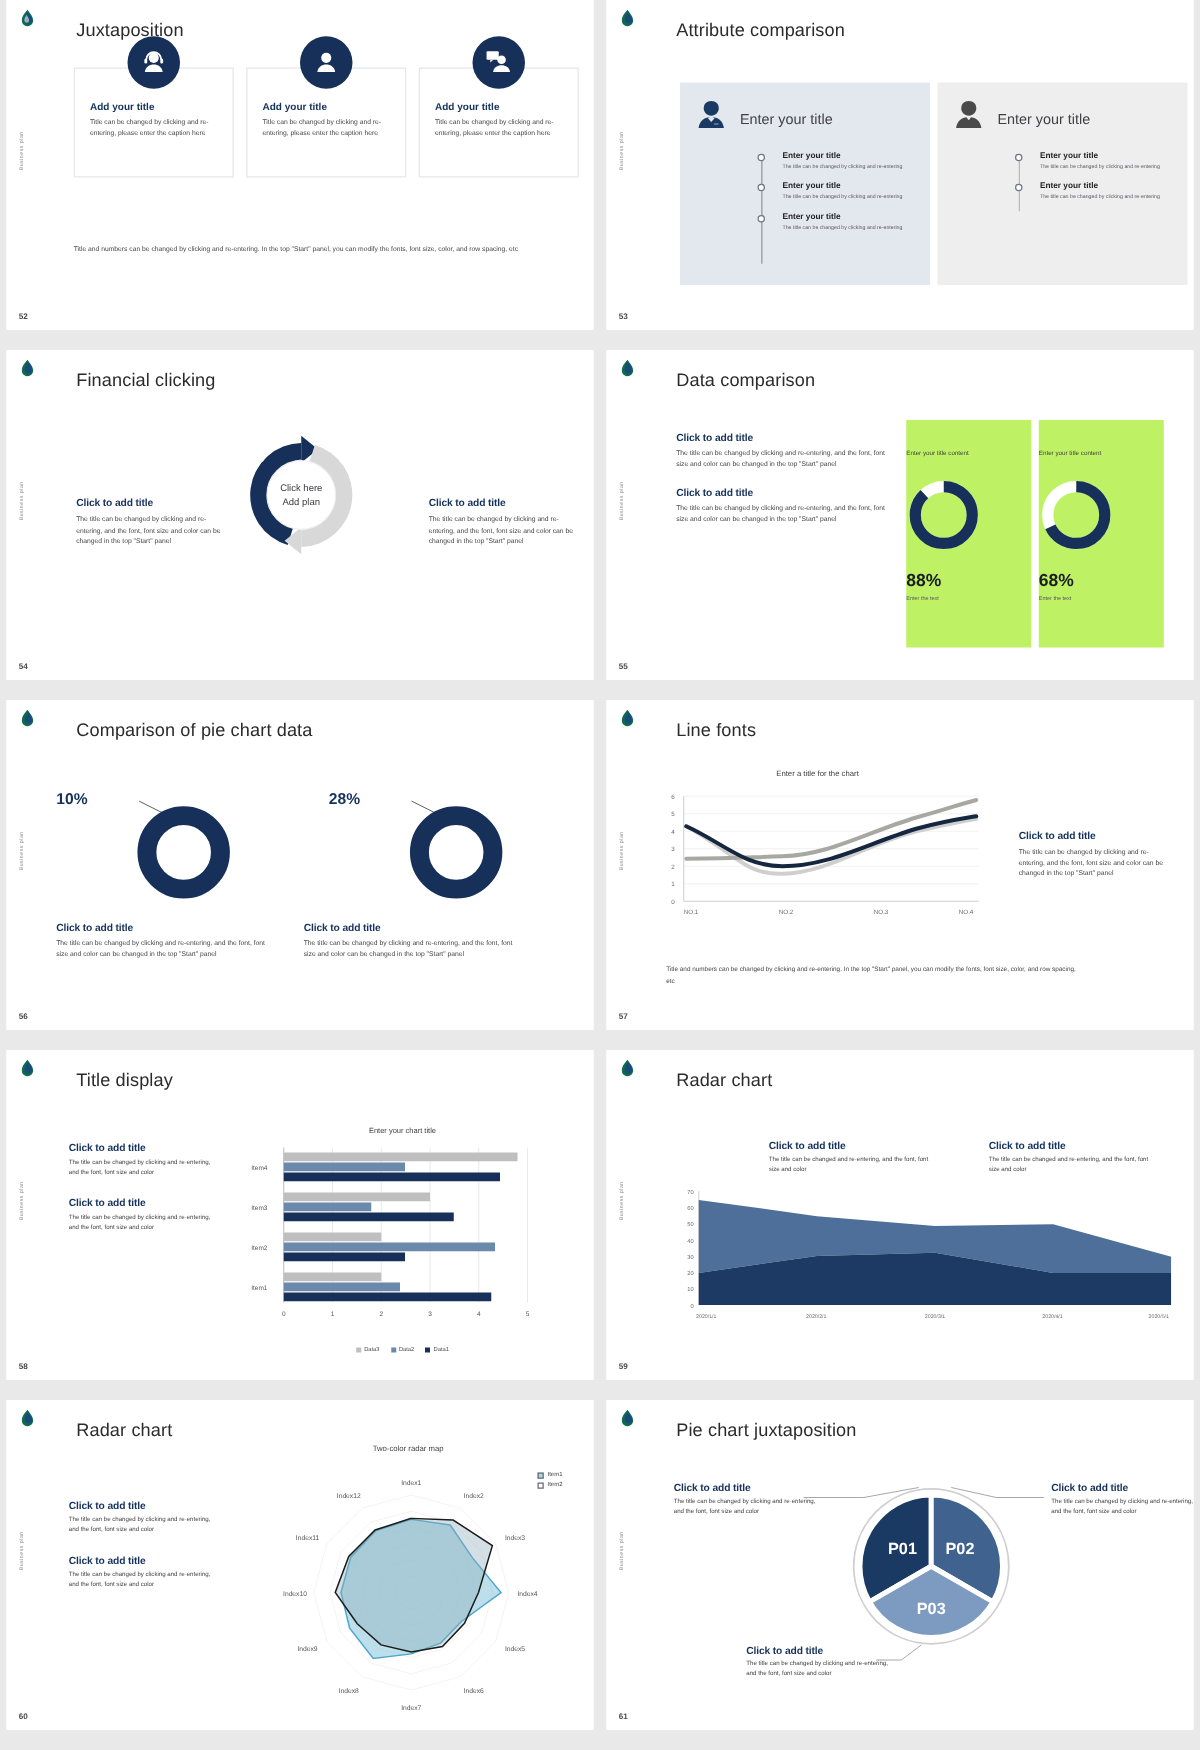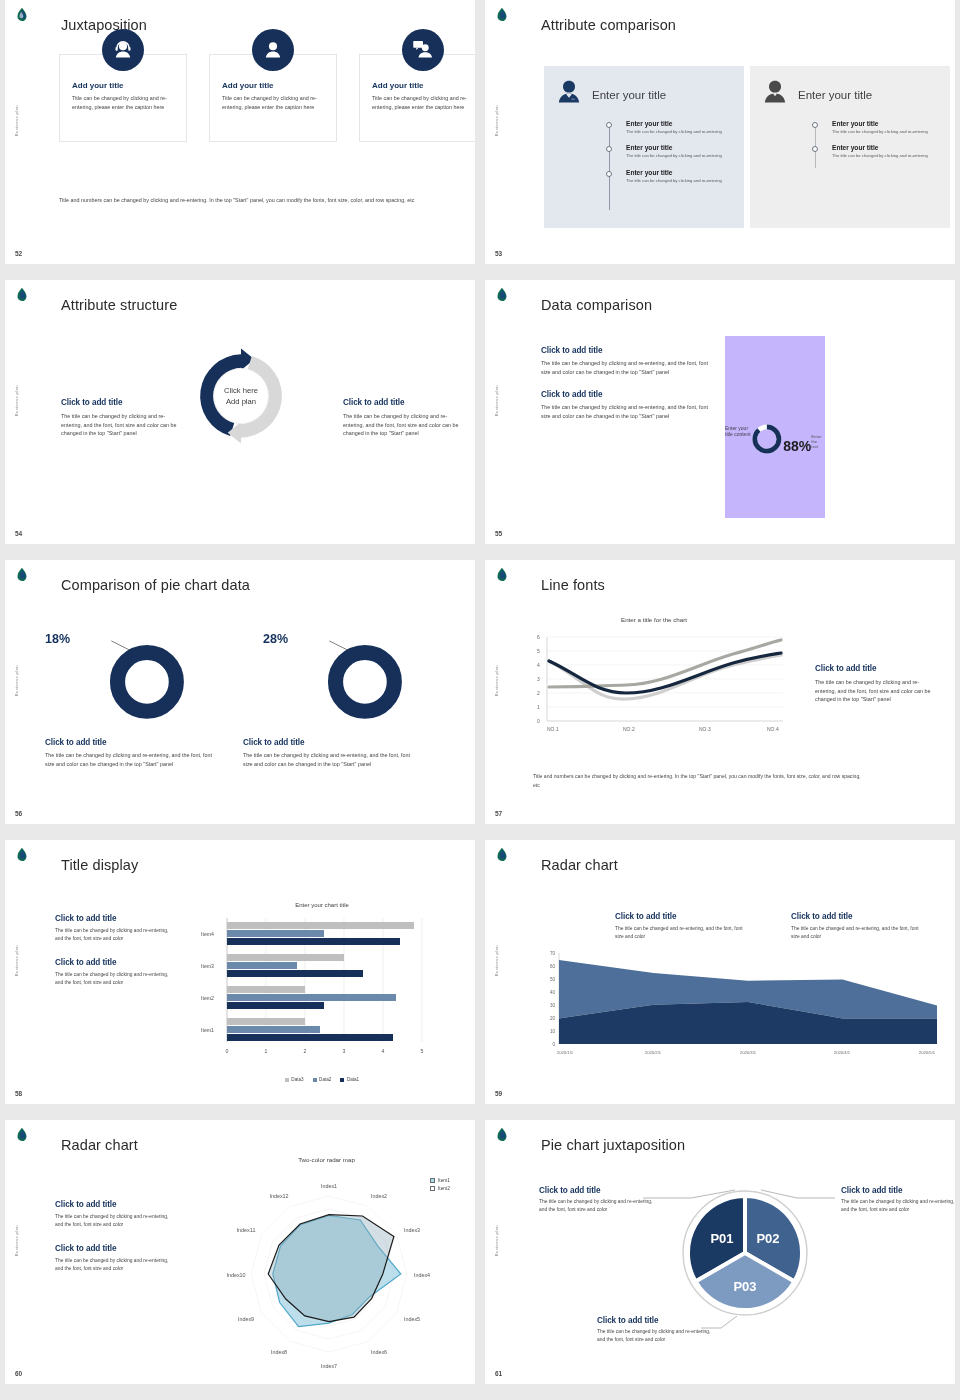--- a/index.html
+++ b/index.html
@@ -36,21 +36,21 @@
     position: absolute; left: 56px; top: 17px;
     font-size: 14.5px; color: #2b2b2b; font-weight: normal;
     letter-spacing: .1px;
   }
 
   .h3 { font-size: 8.2px; font-weight: bold; color: #15325c; letter-spacing: -.1px; }
   .body-txt { font-size: 5.4px; color: #46464a; line-height: 1.58; }
   .body-txt-sm { font-size: 4.9px; color: #46464a; line-height: 1.55; }
 
   
-  .s52-cards { position: absolute; left: 54px; top: 54px; display: flex; gap: 22px; }
+  .s52-cards { position: absolute; left: 54px; top: 54px; display: flex; gap: 10px; }
   .s52-card {
     width: 128px; height: 88px; border: 1px solid #e4e6ea; background: #fff;
     padding: 26px 12px 0 12px; position: relative;
   }
   .s52-icon {
     position: absolute; top: -26px; left: 50%; transform: translateX(-50%);
     width: 42px; height: 42px; border-radius: 50%;
     background: #163059; display: flex; align-items: center; justify-content: center;
   }
   .s52-card h4 { font-size: 8px; color: #15325c; font-weight: bold; margin-bottom: 4px; }
@@ -85,22 +85,22 @@
     position: absolute; left: 50%; top: 50%; transform: translate(-50%,-50%);
     text-align: center; font-size: 7.6px; color: #3b3b40; line-height: 1.45;
   }
 
   
   .s55-left { position: absolute; left: 56px; top: 66px; width: 170px; }
   .s55-block { margin-bottom: 14px; }
   .s55-block h4 { margin-bottom: 4px; }
   .s55-cards { position: absolute; left: 240px; top: 56px; display: flex; gap: 6px; }
   .s55-card {
-    width: 100px; height: 182px; background: #c4b5fd;
-    display: flex; flex-direction: row; align-items: center; padding-top: 24px;
+    width: 100px; height: 182px; background: #bef264;
+    display: flex; flex-direction: column; padding-top: 24px;
   }
   .s55-card .cap { font-size: 5px; color: #3f3f44; margin-bottom: 16px; }
   .s55-pct { font-size: 14px; font-weight: bold; color: #1d1d20; margin-top: 14px; }
   .s55-sub { font-size: 4.4px; color: #5a5a60; margin-top: 4px; }
 
   
   .s56-col { position: absolute; top: 72px; width: 170px; }
   .s56-col.a { left: 40px; }
   .s56-col.b { left: 238px; margin-left: 20px; }
   .s56-donutwrap { position: relative; height: 96px; }
@@ -282,21 +282,21 @@
   </div>
 
   <div class="slide">
     <div class="logo">
       <svg viewBox="0 0 24 24" width="18" height="18">
         <path d="M12 1C9 5 6 7.5 6 12.5A6 6 0 0 0 18 13C18 8 15 5.5 12 1Z" fill="#0f6b4f"></path>
         <path d="M12.6 3.5c-1.8 3.2-3.6 5-3.6 8.3a3.9 3.9 0 0 0 7.8.3c0-3.2-2.4-5.4-4.2-8.6Z" fill="#1a4a7a"></path>
       </svg>
     </div>
     <div class="sidebar-label">Business plan</div>
-    <div class="slide-title">Attribute structure</div>
+    <div class="slide-title">Financial clicking</div>
 
     <div class="s54-left">
       <h4 class="h3" style="margin-bottom:5px;">Click to add title</h4>
       <p class="body-txt">The title can be changed by clicking and re-entering, and the font, font size and color can be changed in the top "Start" panel</p>
     </div>
     <div class="s54-right">
       <h4 class="h3" style="margin-bottom:5px;">Click to add title</h4>
       <p class="body-txt">The title can be changed by clicking and re-entering, and the font, font size and color can be changed in the top "Start" panel</p>
     </div>
 
@@ -351,37 +351,46 @@
     <div class="s55-cards">
       <div class="s55-card">
         <div class="cap">Enter your title content</div>
         <svg viewBox="0 0 100 100" width="60" height="60">
           <circle cx="50" cy="50" r="38" fill="none" stroke="#ffffff" stroke-width="15"></circle>
           <circle cx="50" cy="50" r="38" fill="none" stroke="#163059" stroke-width="15" stroke-dasharray="210.1 238.8" transform="rotate(-90 50 50)"></circle>
         </svg>
         <div class="s55-pct">88%</div>
         <div class="s55-sub">Enter the text</div>
       </div>
+      <div class="s55-card">
+        <div class="cap">Enter your title content</div>
+        <svg viewBox="0 0 100 100" width="60" height="60">
+          <circle cx="50" cy="50" r="38" fill="none" stroke="#ffffff" stroke-width="15"></circle>
+          <circle cx="50" cy="50" r="38" fill="none" stroke="#163059" stroke-width="15" stroke-dasharray="162.4 238.8" transform="rotate(-90 50 50)"></circle>
+        </svg>
+        <div class="s55-pct">68%</div>
+        <div class="s55-sub">Enter the text</div>
+      </div>
     </div>
     <div class="slide-num">55</div>
   </div>
 
   <div class="slide">
     <div class="logo">
       <svg viewBox="0 0 24 24" width="18" height="18">
         <path d="M12 1C9 5 6 7.5 6 12.5A6 6 0 0 0 18 13C18 8 15 5.5 12 1Z" fill="#0f6b4f"></path>
         <path d="M12.6 3.5c-1.8 3.2-3.6 5-3.6 8.3a3.9 3.9 0 0 0 7.8.3c0-3.2-2.4-5.4-4.2-8.6Z" fill="#1a4a7a"></path>
       </svg>
     </div>
     <div class="sidebar-label">Business plan</div>
     <div class="slide-title">Comparison of pie chart data</div>
 
     <div class="s56-col a">
       <div class="s56-donutwrap">
-        <div class="s56-pct" style="left:0px;top:0px;">18%</div>
+        <div class="s56-pct" style="left:0px;top:0px;">10%</div>
         <svg viewBox="0 0 130 110" width="170" height="98" style="position:absolute;left:0;top:0;">
           <line x1="44" y1="10" x2="66" y2="21" stroke="#4a4a4a" stroke-width=".8"></line>
           <g transform="translate(84,56)">
             <circle r="33" fill="none" stroke="#16305a" stroke-width="17"></circle>
             <circle r="33" fill="none" stroke="#dcdcdc" stroke-width="17" stroke-dasharray="37.3 207.3" transform="rotate(-90)" stroke-dashoffset="37.3"></circle>
           </g>
         </svg>
       </div>
     </div>
     <div class="s56-col b">

